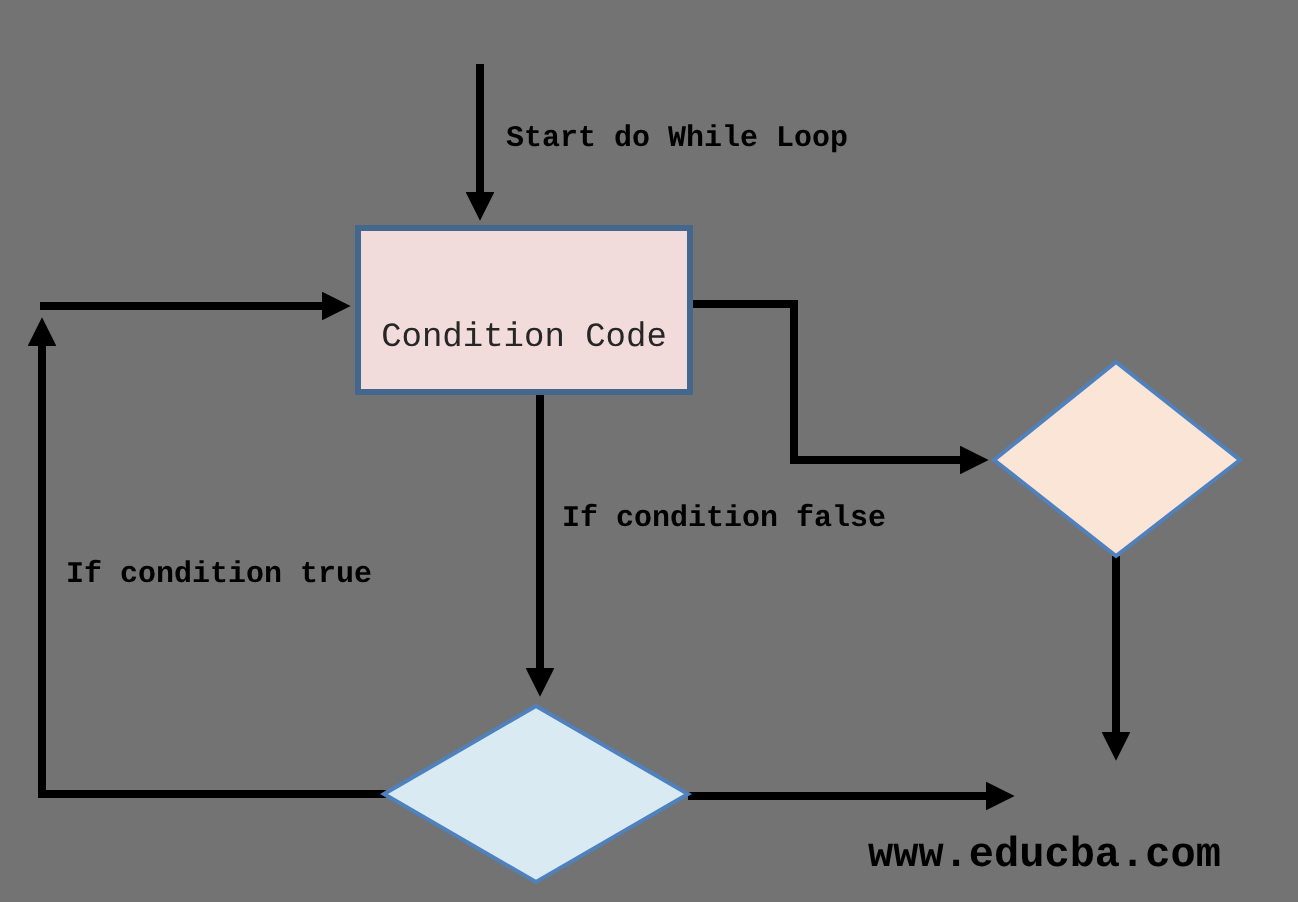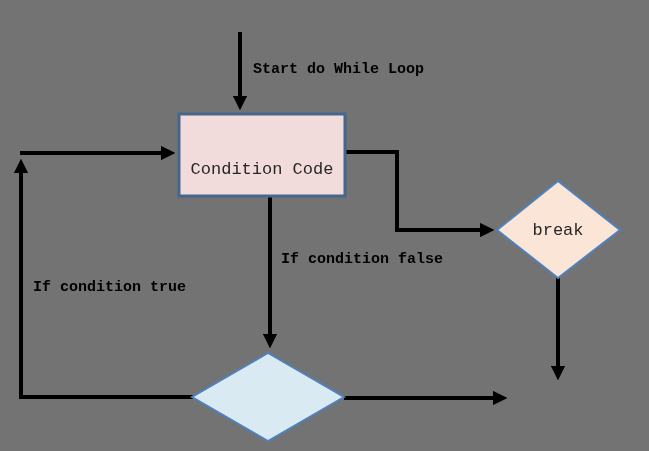--- a/index.html
+++ b/index.html
@@ -82,22 +82,22 @@
 
     <polygon points="558,181 620,230 558,278 497,230" stroke-width="2" fill="#fbe5d6" stroke="#4f81bd"></polygon>
 
     <polygon points="268,353 344,397 268,441 192,397" stroke-width="2" fill="#daeaf3" stroke="#4f81bd"></polygon>
   </svg>
 
   <div class="lbl bold" style="left:253px; top:62px;">Start do While Loop</div>
 
   <div class="shape-text" style="left:179px; top:128px; width:166px; height:82px;">Condition Code</div>
 
-  <div class="shape-text" style="left:498px; top:214px; width:120px; height:32px;">break</div>
 
 
   <div class="lbl bold" style="left:33px; top:280px;">If condition true</div>
 
   <div class="lbl bold" style="left:281px; top:252px;">If condition false</div>
 
 
+  <div class="watermark" style="left:434px; top:417px;">www.educba.com</div>
 
 </div>
 
 </body></html>

